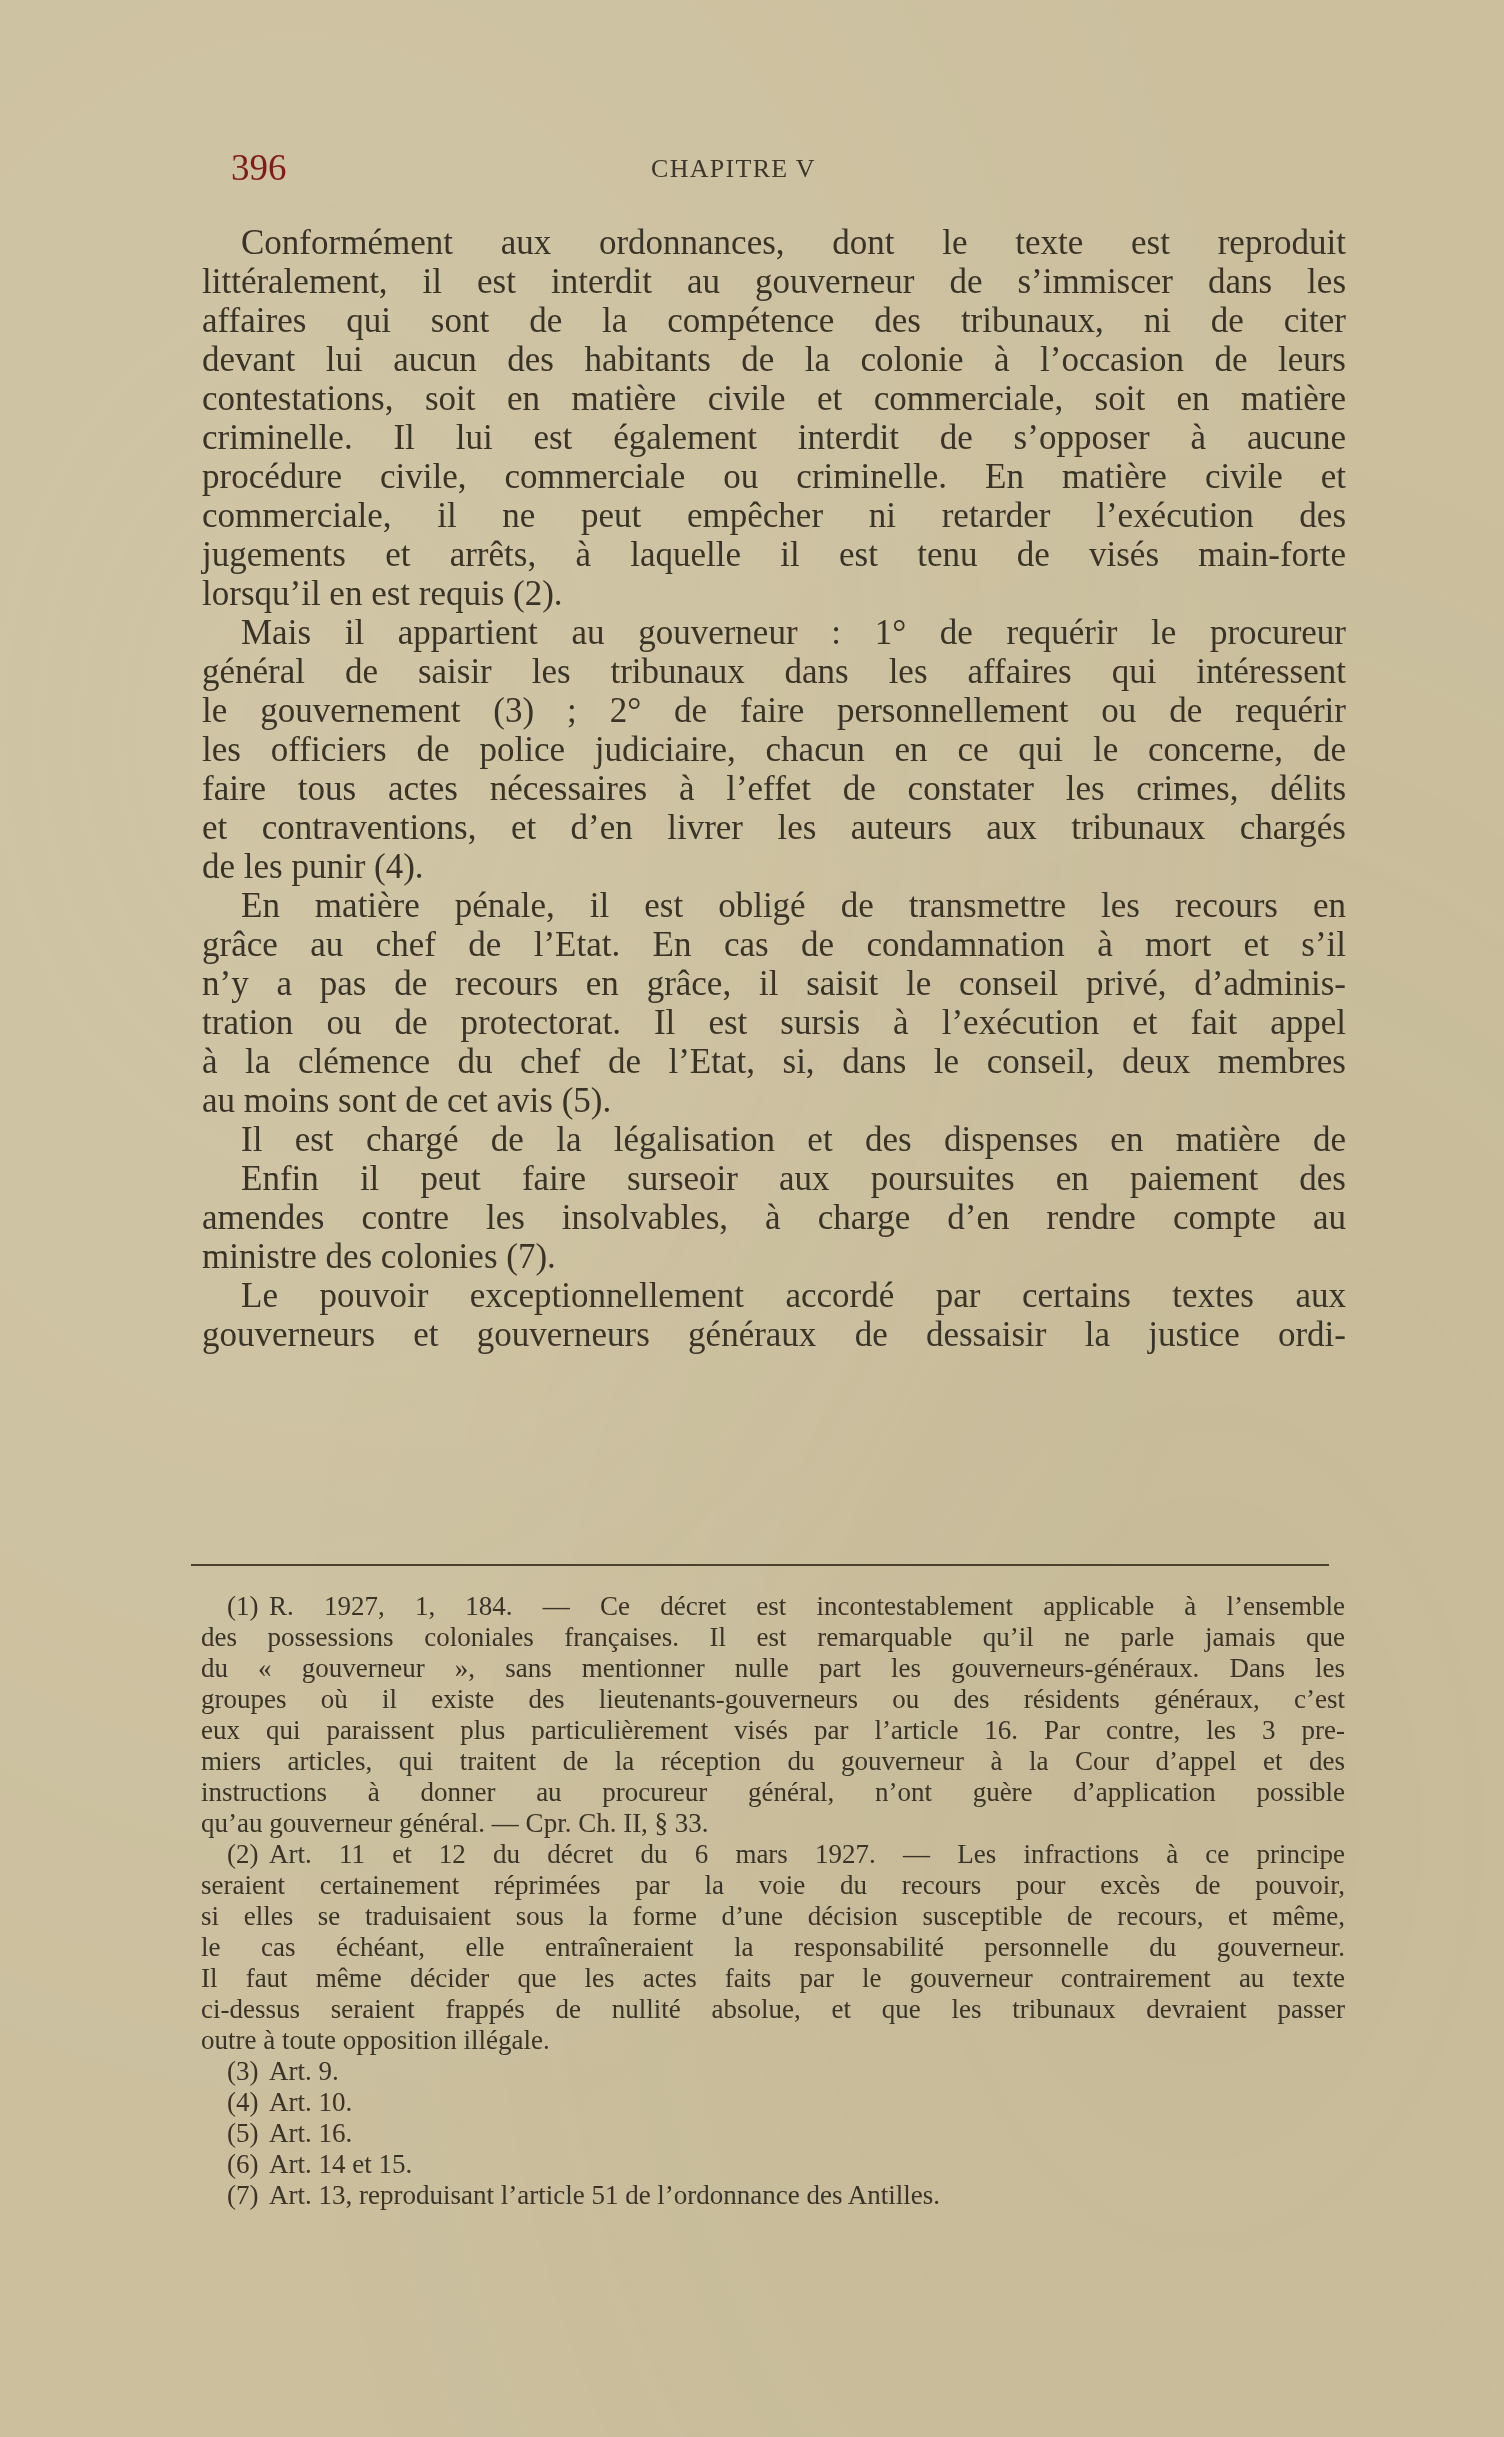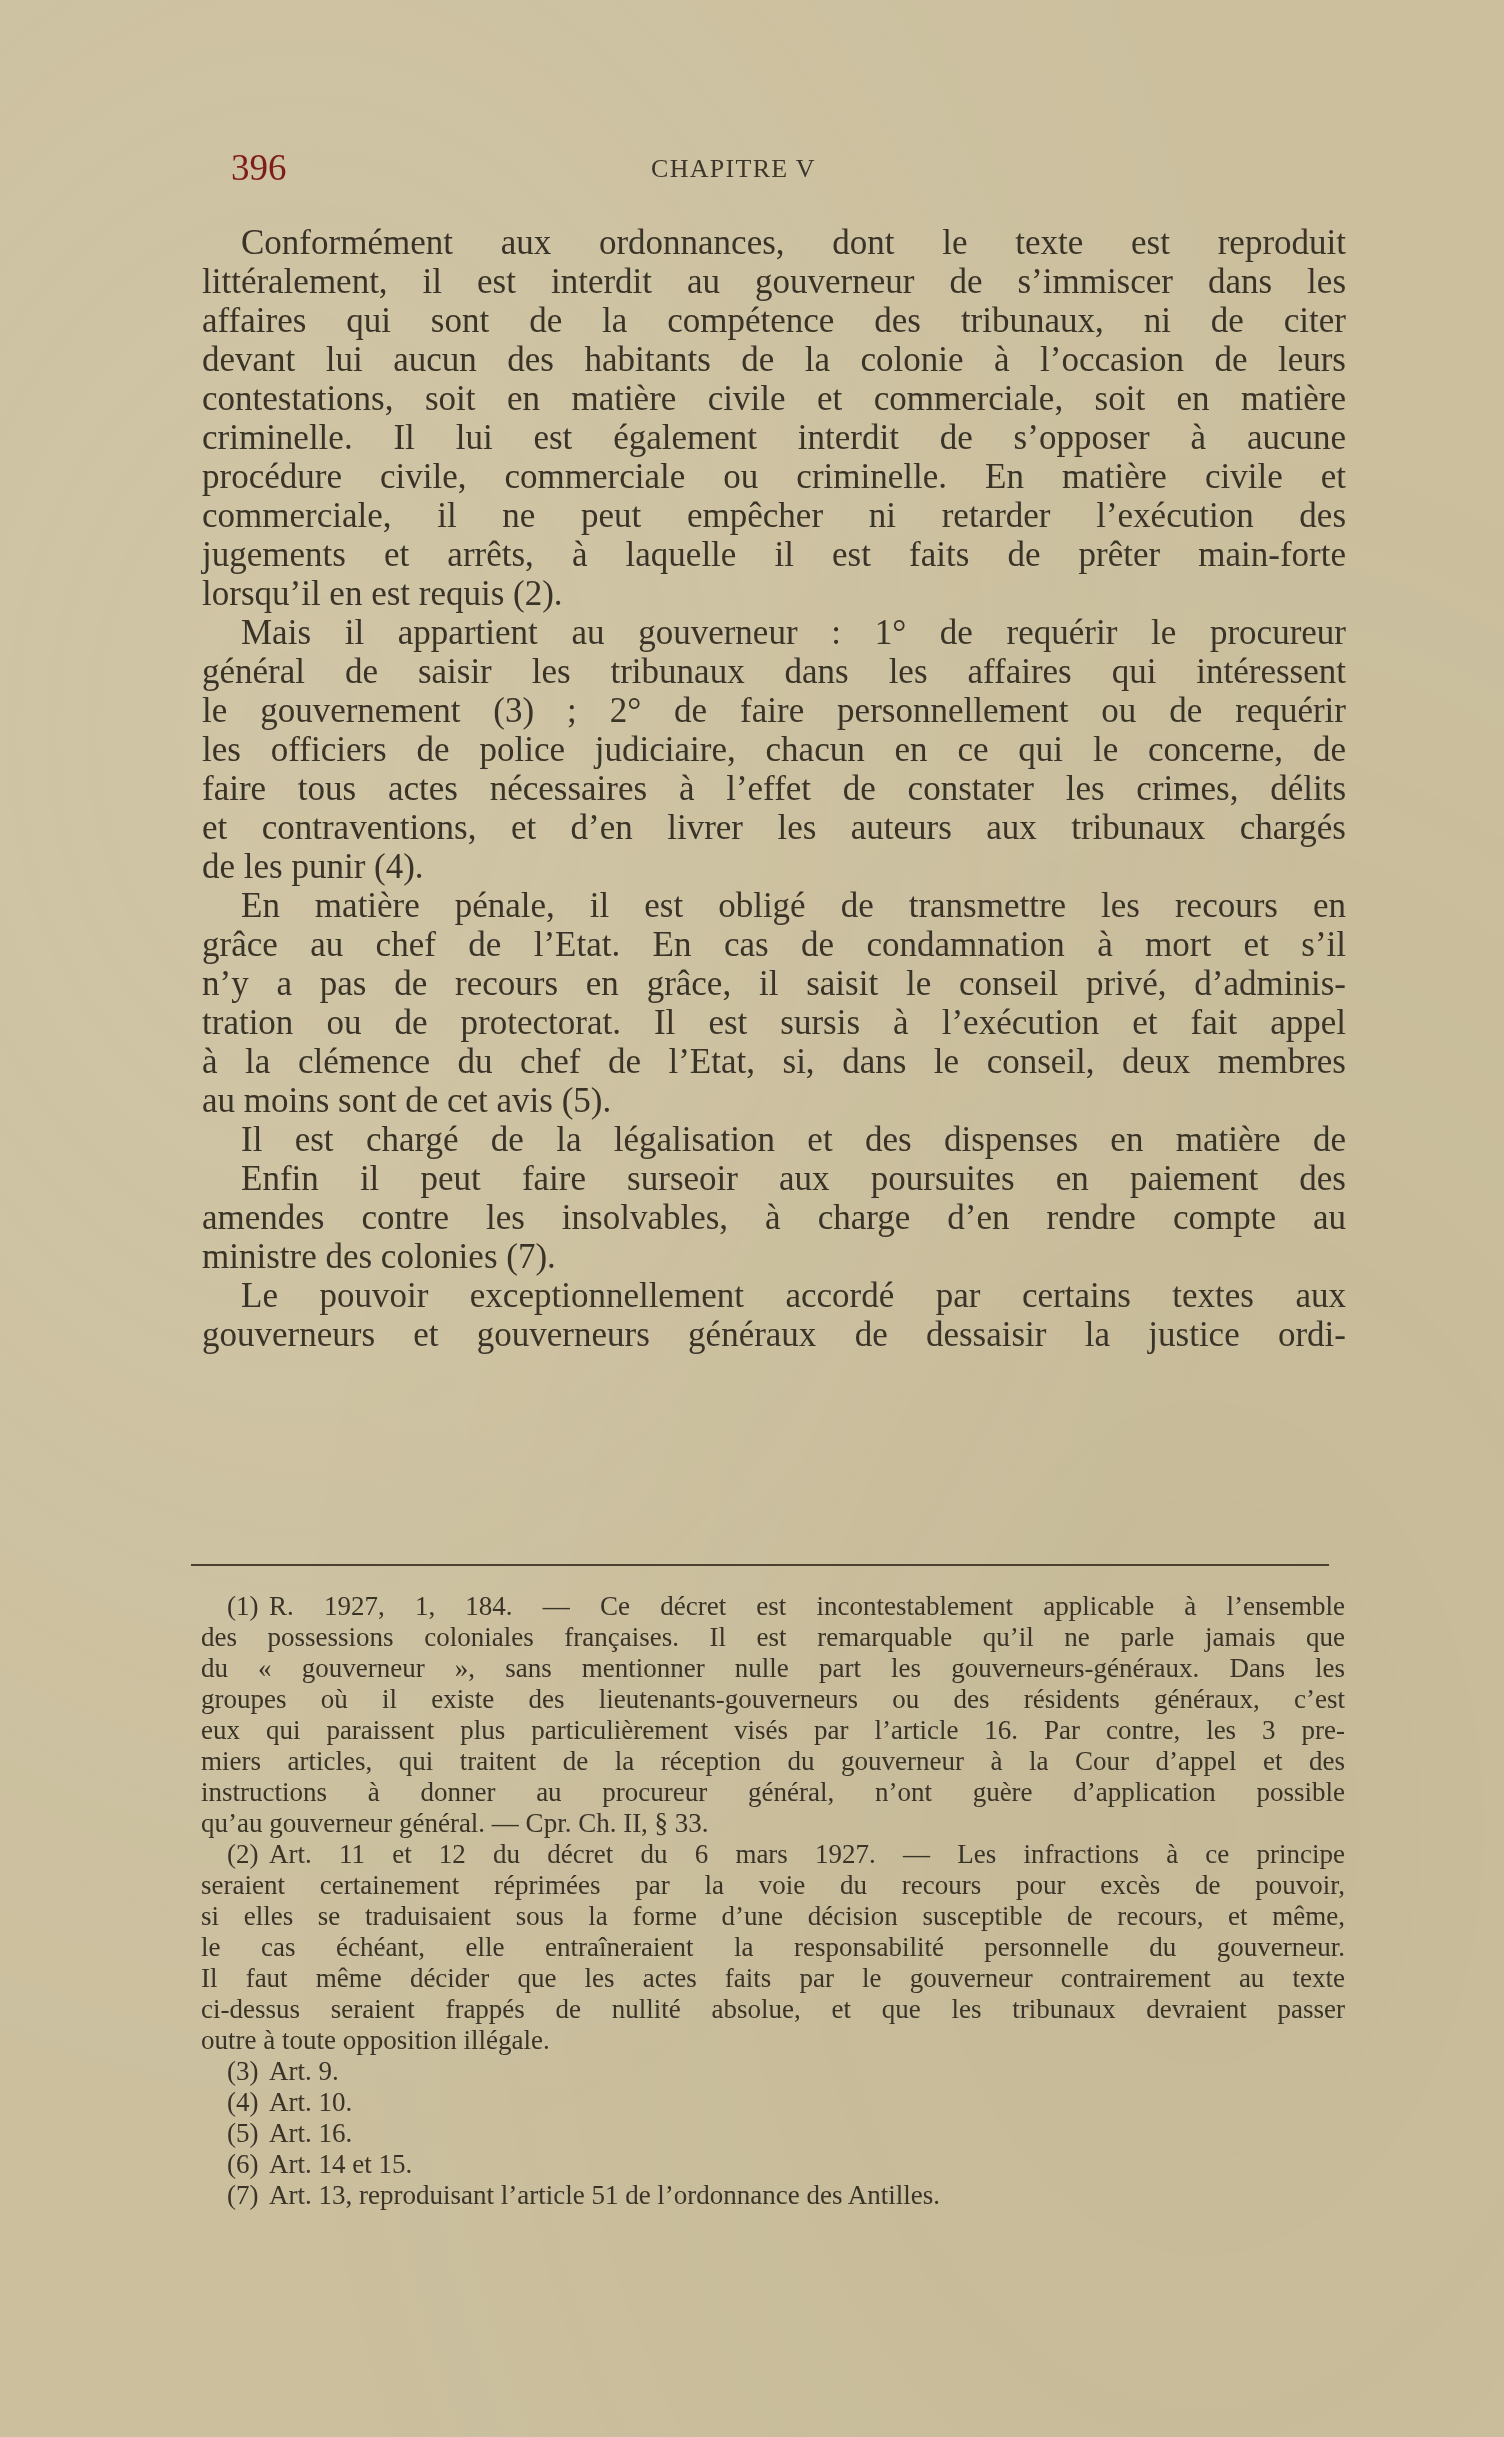--- a/index.html
+++ b/index.html
@@ -124,21 +124,21 @@
 
     <div>
       <span class="line indent">Conformément aux ordonnances, dont le texte est reproduit</span>
       <span class="line">littéralement, il est interdit au gouverneur de s’immiscer dans les</span>
       <span class="line">affaires qui sont de la compétence des tribunaux, ni de citer</span>
       <span class="line">devant lui aucun des habitants de la colonie à l’occasion de leurs</span>
       <span class="line">contestations, soit en matière civile et commerciale, soit en matière</span>
       <span class="line">criminelle. Il lui est également interdit de s’opposer à aucune</span>
       <span class="line">procédure civile, commerciale ou criminelle. En matière civile et</span>
       <span class="line">commerciale, il ne peut empêcher ni retarder l’exécution des</span>
-      <span class="line">jugements et arrêts, à laquelle il est faits de prêter main-forte</span>
+      <span class="line">jugements et arrêts, à laquelle il est tenu de visés main-forte</span>
       <span class="line last">lorsqu’il en est requis (2).</span>
     </div>
 
     <div>
       <span class="line indent">Mais il appartient au gouverneur : 1° de requérir le procureur</span>
       <span class="line">général de saisir les tribunaux dans les affaires qui intéressent</span>
       <span class="line">le gouvernement (3) ; 2° de faire personnellement ou de requérir</span>
       <span class="line">les officiers de police judiciaire, chacun en ce qui le concerne, de</span>
       <span class="line">faire tous actes nécessaires à l’effet de constater les crimes, délits</span>
       <span class="line">et contraventions, et d’en livrer les auteurs aux tribunaux chargés</span>

